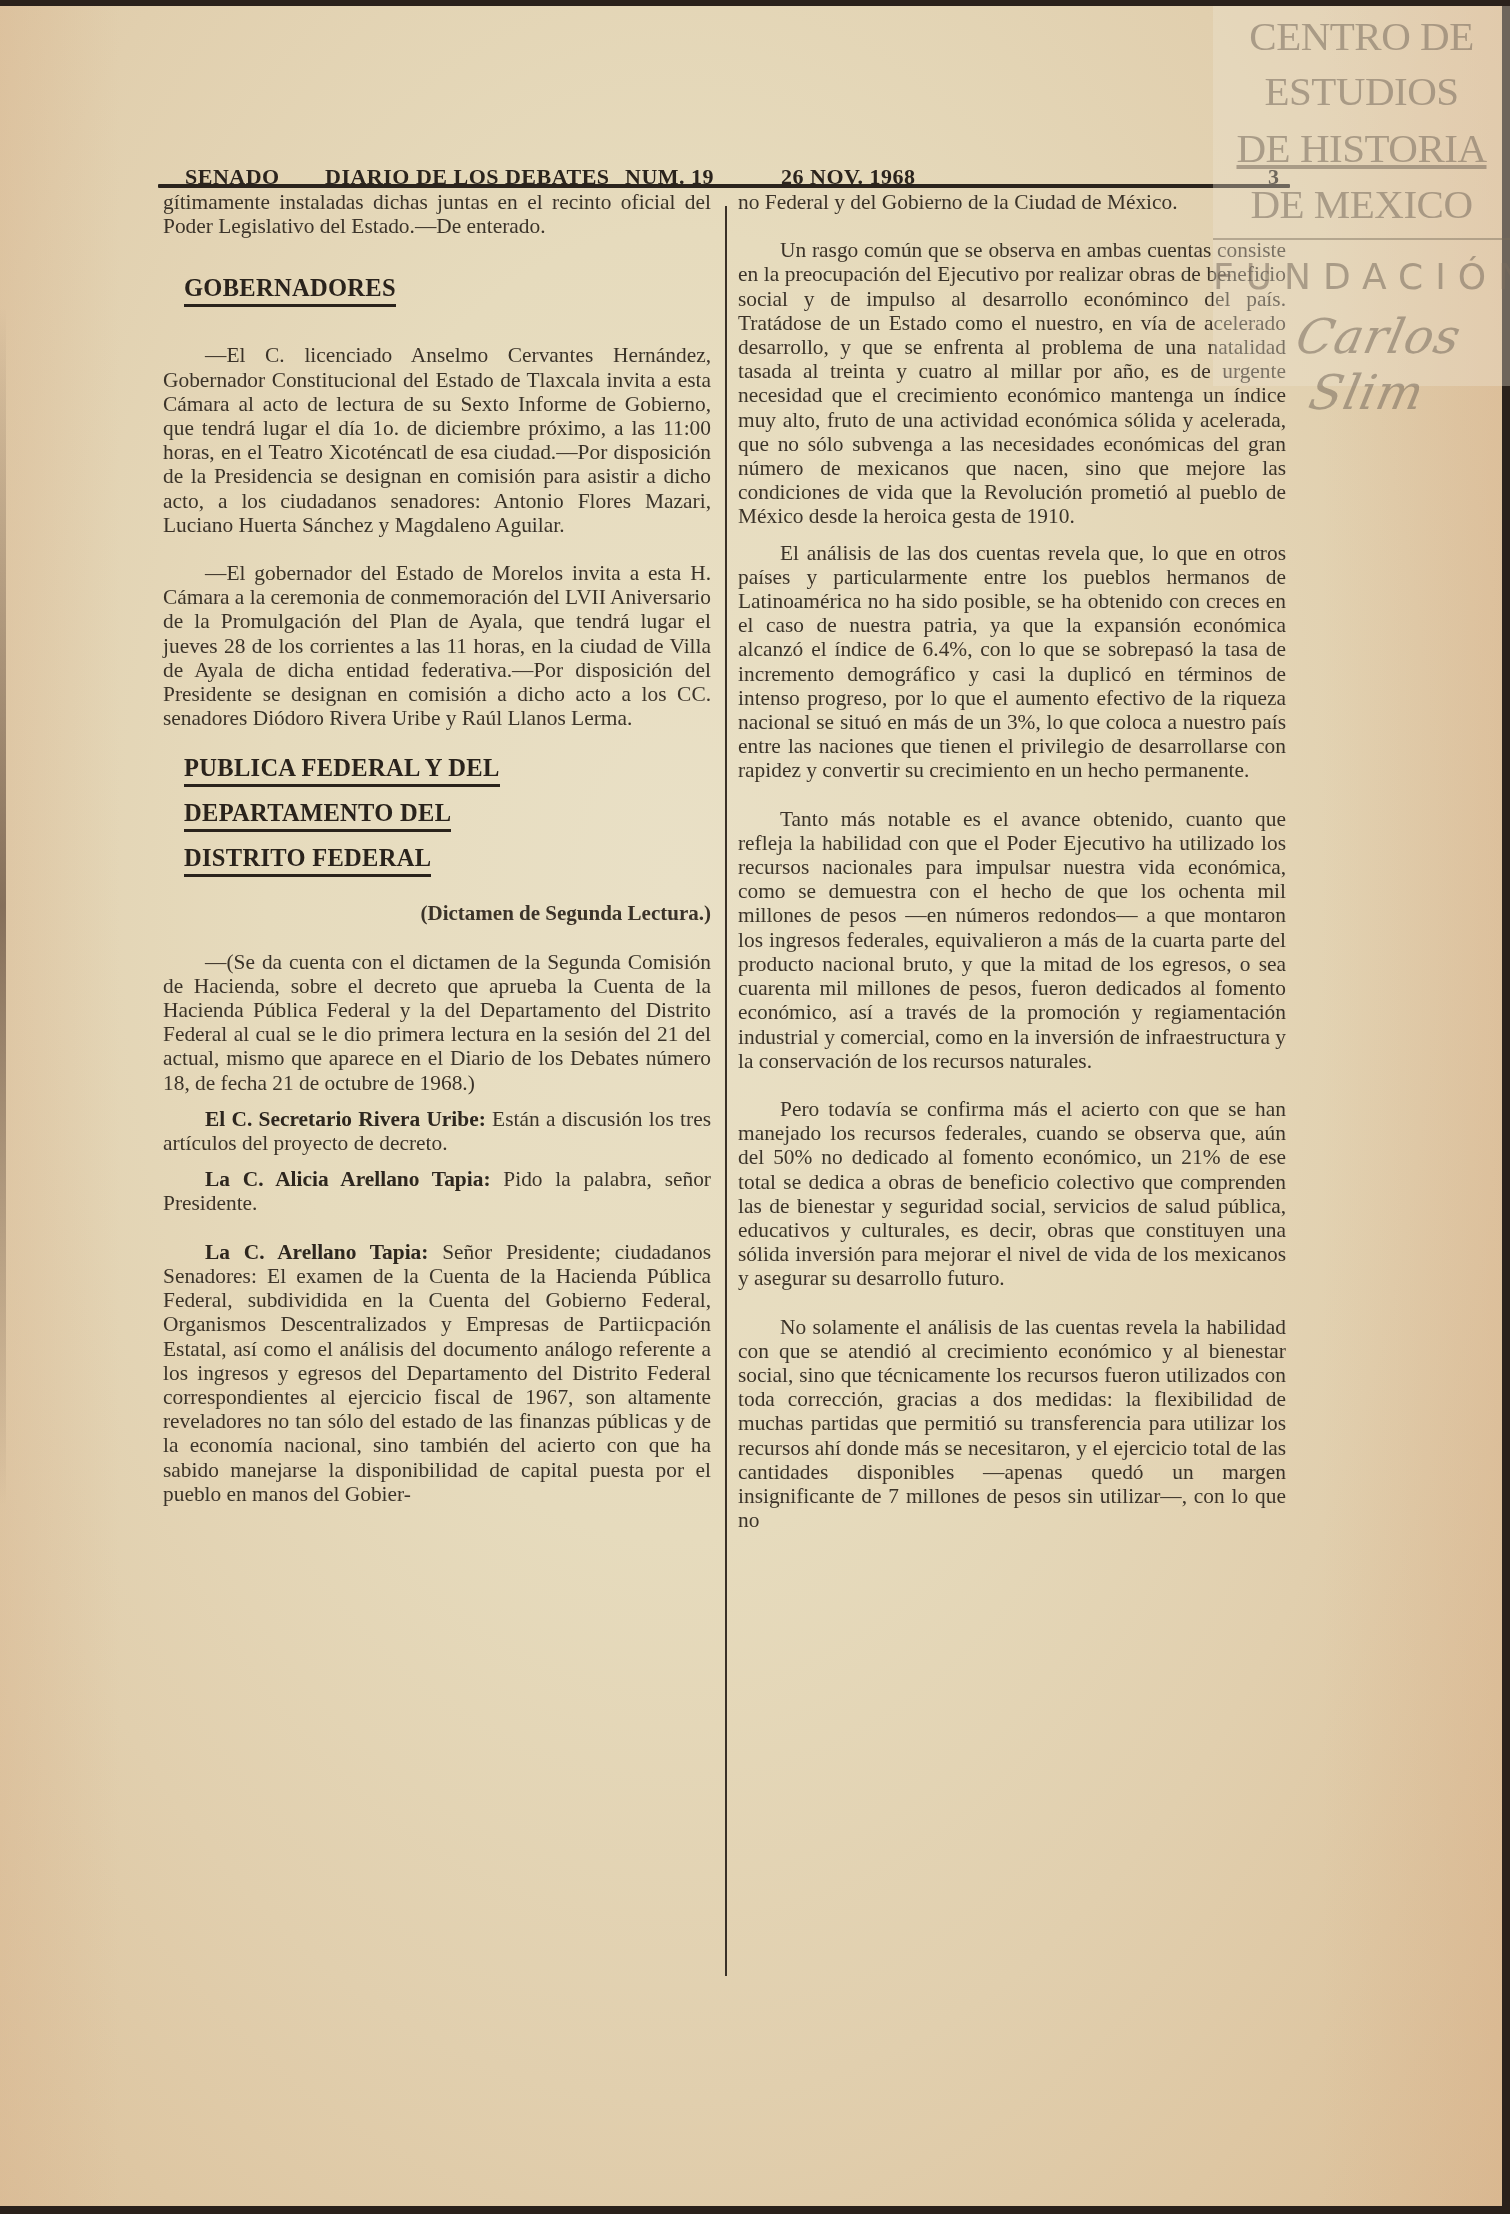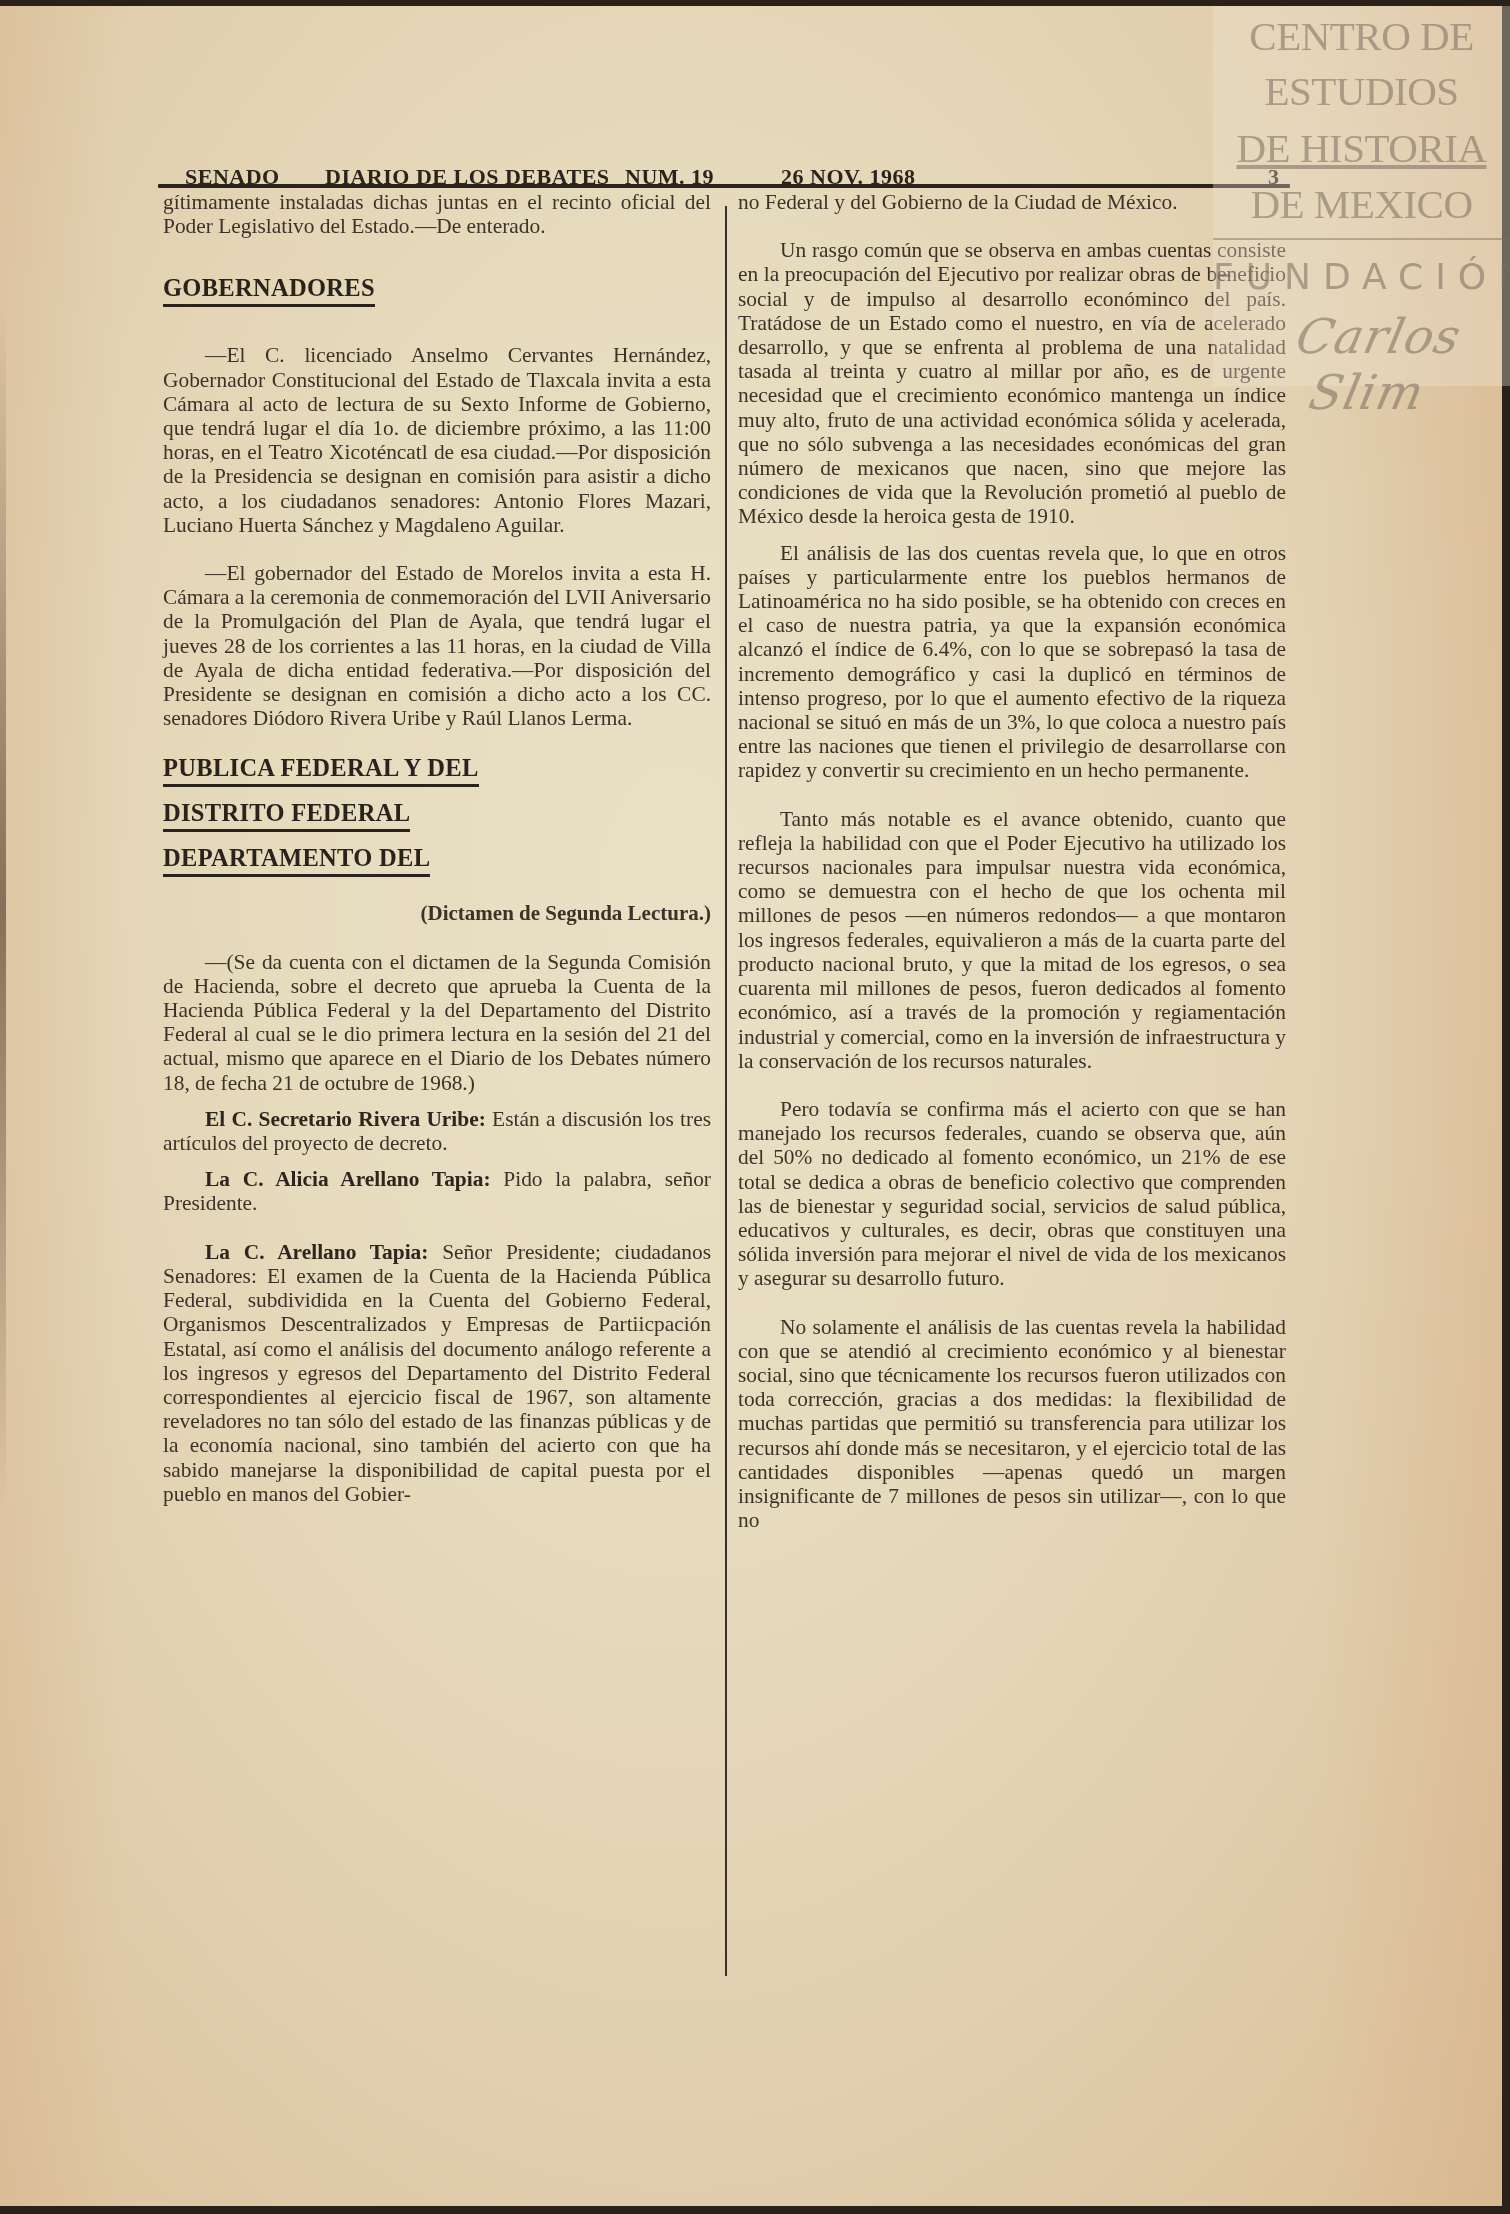--- a/index.html
+++ b/index.html
@@ -58,21 +58,21 @@
 
   .divider {
     position: absolute; left: 725px; top: 200px; width: 2px; height: 1770px;
     background: #3a3128;
   }
 
   
   .sec-head {
     font-weight: bold; font-size: 24.5px; line-height: 28px; color: #2a231c;
     letter-spacing: 0.3px; text-align: left; display: inline-block;
-    border-bottom: 3px solid #2a231c; padding-bottom: 2px;
+    border-bottom: 3px solid #2a231c; padding-bottom: 2px; margin-left: 21px;
   }
   .sec-head-wrap { margin: 0; }
   .sec-head-wrap + .sec-head-wrap { margin-top: 12px; }
   .subtitle { font-weight: bold; font-size: 21px; text-align: right; }
 
   
   .watermark {
     position: absolute; left: 1213px; top: 0px; width: 297px; height: 380px;
     background: rgba(238,230,212,0.35);
     font-family: "Liberation Serif", serif; color: rgba(120,108,92,0.55);
@@ -110,22 +110,22 @@
     <div class="sec-head-wrap">
       <span class="sec-head">GOBERNADORES</span>
     </div>
     <div class="gap-lg"></div>
     <p class="indent">—El C. licenciado Anselmo Cervantes Hernández, Gobernador Constitucional del Estado de Tlaxcala invita a esta Cámara al acto de lectura de su Sexto Informe de Gobierno, que tendrá lugar el día 1o. de diciembre próximo, a las 11:00 horas, en el Teatro Xicoténcatl de esa ciudad.—Por disposición de la Presidencia se designan en comisión para asistir a dicho acto, a los ciudadanos senadores: Antonio Flores Mazari, Luciano Huerta Sánchez y Magdaleno Aguilar.</p>
     <div class="gap"></div>
     <p class="indent">—El gobernador del Estado de Morelos invita a esta H. Cámara a la ceremonia de conmemoración del LVII Aniversario de la Promulgación del Plan de Ayala, que tendrá lugar el jueves 28 de los corrientes a las 11 horas, en la ciudad de Villa de Ayala de dicha entidad federativa.—Por disposición del Presidente se designan en comisión a dicho acto a los CC. senadores Diódoro Rivera Uribe y Raúl Llanos Lerma.</p>
     <div class="gap"></div>
     <div>
       <div class="sec-head-wrap"><span class="sec-head">PUBLICA FEDERAL Y DEL</span></div>
+      <div class="sec-head-wrap"><span class="sec-head">DEPARTAMENTO DEL</span></div>
       <div class="sec-head-wrap"><span class="sec-head">DISTRITO FEDERAL</span></div>
-      <div class="sec-head-wrap"><span class="sec-head">DEPARTAMENTO DEL</span></div>
     </div>
     <div class="gap"></div>
     <p class="subtitle">(Dictamen de Segunda Lectura.)</p>
     <div class="gap"></div>
     <p class="indent">—(Se da cuenta con el dictamen de la Segunda Comisión de Hacienda, sobre el decreto que aprueba la Cuenta de la Hacienda Pública Federal y la del Departamento del Distrito Federal al cual se le dio primera lectura en la sesión del 21 del actual, mismo que aparece en el Diario de los Debates número 18, de fecha 21 de octubre de 1968.)</p>
     <div class="gap-sm"></div>
     <p class="indent"><b>El C. Secretario Rivera Uribe:</b><span> Están a discusión los tres artículos del proyecto de decreto.</span></p>
     <div class="gap-sm"></div>
     <p class="indent"><b>La C. Alicia Arellano Tapia:</b><span> Pido la palabra, señor Presidente.</span></p>
     <div class="gap-sm"></div>

